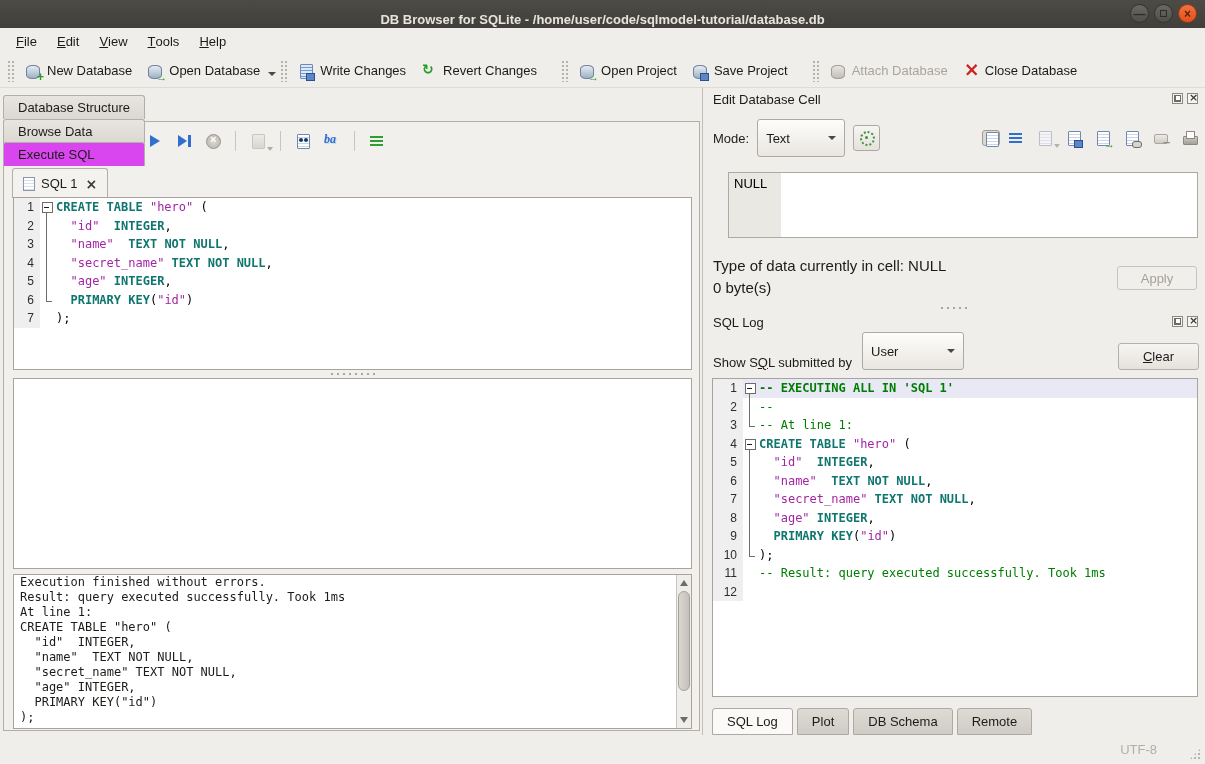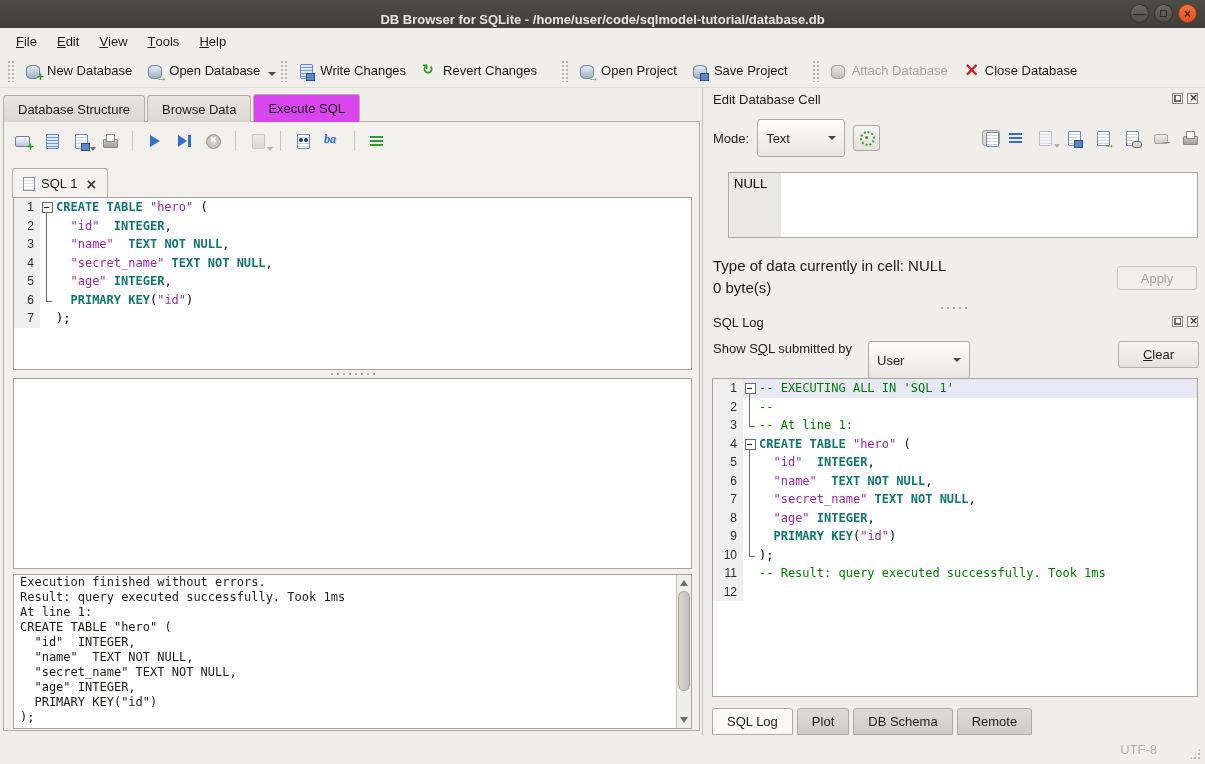--- a/index.html
+++ b/index.html
@@ -59,21 +59,21 @@
     background:repeating-linear-gradient(#2f6fd0 0 2px, transparent 2px 4px); }
   .ic-print::before { content:""; position:absolute; left:2px; top:6px; width:13px; height:7px; background:linear-gradient(#cdcac4,#a5a19a); border:1px solid #8d897f; border-radius:1px; }
   .ic-print::after { content:""; position:absolute; left:5px; top:1px; width:7px; height:6px; background:#fff; border:1px solid #8d897f; }
   .ic-gear::before { content:""; position:absolute; left:2px; top:1px; width:11px; height:11px; border:2px dotted #3f8f3f; border-radius:50%; }
   .ic-gear::after { content:""; position:absolute; left:7px; top:6px; width:3px; height:3px; background:#3f8f3f; border-radius:50%; }
   .ic-minus-gray::before { content:""; position:absolute; left:2px; top:4px; width:12px; height:8px; background:linear-gradient(#eceae6,#cfccc6); border:1px solid #aaa69f; border-radius:2px; }
   .ic-minus-gray::after { content:"\2212"; position:absolute; right:-1px; bottom:-2px; color:#8d897f; font:bold 10px/1 "DejaVu Sans",sans-serif; }
   .ic-newtab::before { content:""; position:absolute; left:1px; top:3px; width:13px; height:9px; background:linear-gradient(#f7f9fc,#b9c6d9); border:1px solid #70829b; border-radius:2px; }
 
   
-  .main-tabs { position:absolute; left:3px; top:95px; height:27px; display:flex; z-index:3; }
+  .main-tabs { position:absolute; left:3px; top:95px; height:27px; display:flex; z-index:3;flex-direction:column; }
   .mtab { padding:4px 14px; border:1px solid #b3afa8; border-bottom:none; background:linear-gradient(#e8e5e0,#dbd7d1);
     margin-right:2px; border-radius:3px 3px 0 0; display:flex; align-items:center; }
   .mtab.active { background:#d946ef; height:28px; position:relative; top:-1px; z-index:4; }
   .left-frame { position:absolute; left:3px; top:121px; width:697px; height:610px; border:1px solid #b3afa8; background:#f2f0ec; z-index:2; }
 
   .sqltoolbar { position:absolute; left:10px; top:9px; display:flex; align-items:center; gap:11px; }
   .sqltoolbar .sep { width:1px; height:20px; background:#c9c5be; margin:0 2px; }
   .sbtn { position:relative; }
   .microdrop { position:absolute; right:-6px; bottom:-2px; width:0; height:0; border-left:3px solid transparent; border-right:3px solid transparent; border-top:4px solid #6f6b66; }
 
@@ -91,21 +91,21 @@
   .hsplit .dots { width:46px; height:4px; background-image:radial-gradient(#aaa69f 1px, transparent 1.1px); background-size:6px 4px; }
 
   
   .code-area { font-family:"DejaVu Sans Mono", monospace; font-size:12px; }
   .code-line { display:flex; height:18.5px; align-items:stretch; }
   .ln { width:26px; background:#efefef; color:#2e2d2a; text-align:right; padding-right:6px;
     font-family:"Liberation Sans",sans-serif; font-size:12px; line-height:18.5px; flex:none; }
   .log .ln { width:30px; }
   .fold { width:15px; flex:none; position:relative; background:#fff; }
   .code { flex:1; white-space:pre; line-height:18.5px; padding-left:1px; background:#fff; }
-  .code-line.hl .fold, .code-line.hl .code { background:#e9e9f6; }
+  .code-line.hl .fold, .code-line.hl .code { background:#e9e9f6;font-weight:bold; }
   .fold.start::before { content:""; position:absolute; left:2px; top:4px; width:9px; height:9px; border:1px solid #6f6b66; background:#fff; z-index:1; }
   .fold.start::after { content:""; position:absolute; left:4px; top:9px; width:5px; height:1px; background:#1c1b18; z-index:2; }
   .fold .stem { position:absolute; left:6px; top:13px; bottom:0; width:1px; background:#6f6b66; }
   .fold.mid::before { content:""; position:absolute; left:6px; top:0; bottom:0; width:1px; background:#6f6b66; }
   .fold.end::before { content:""; position:absolute; left:6px; top:0; height:10px; width:1px; background:#6f6b66; }
   .fold.end::after { content:""; position:absolute; left:6px; top:10px; width:6px; height:1px; background:#6f6b66; }
   .tk-kw { color:#0f766e; font-weight:bold; }
   .tk-str { color:#a326a3; }
   .tk-pln { color:#000; }
   .tk-com { color:#007d00; }
@@ -138,21 +138,21 @@
 
   .cell-box { position:absolute; left:25px; top:84px; width:470px; height:66px; background:#fff; border:1px solid #aeaaa3; }
   .cell-null-strip { position:absolute; left:0; top:0; bottom:0; width:52px; background:#eae8e3; padding:3px 5px; color:#000; }
 
   .type-line { position:absolute; left:10px; font-size:15px; }
   .btn { border:1px solid #b5b1aa; border-radius:3px; background:linear-gradient(#f7f5f2,#e5e2dc);
     display:flex; align-items:center; justify-content:center; font-size:13px; }
   .apply-btn { position:absolute; left:414px; top:178px; width:80px; height:24px; color:#a5a19a; background:#f1efeb; border-color:#c8c4bd; }
 
   .dock-split { position:absolute; left:0; top:216px; width:100%; height:8px; display:flex; align-items:center; justify-content:center; }
-  .filter-row { position:absolute; left:10px; top:253px; height:29px; display:flex; align-items:flex-start; gap:16px; width:486px; }
+  .filter-row { position:absolute; left:10px; top:253px; height:29px; display:flex; align-items:flex-end; gap:10px; width:486px; }
   .clear-btn { width:81px; height:27px; margin-left:auto; }
 
   .log-pane { position:absolute; left:9px; top:290px; width:486px; height:319px; background:#fff; border:1px solid #a8a49d; overflow:hidden; }
 
   .bottom-tabs { position:absolute; left:9px; top:620px; height:27px; display:flex; gap:4px; }
   .btab { padding:3px 14px; border:1px solid #aeaaa3; border-radius:3px 3px 0 0; background:linear-gradient(#dedbd5,#cfccc6); display:flex; align-items:center; }
   .btab.active { background:#fbfaf8; }
 
   
   .statusbar { position:absolute; left:0; top:735px; width:100%; height:29px; display:flex; align-items:center; }

